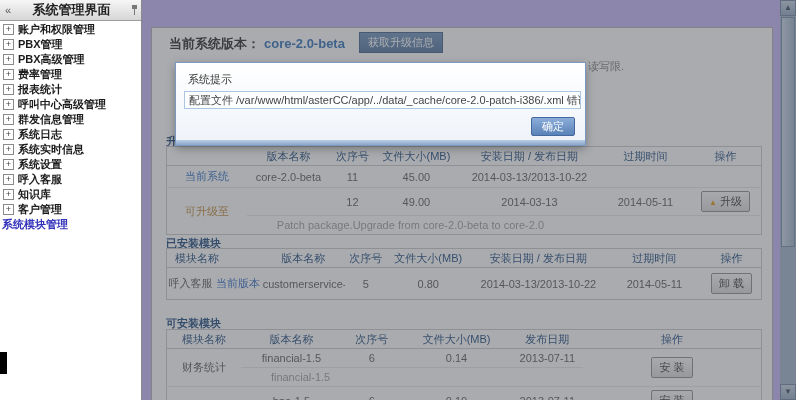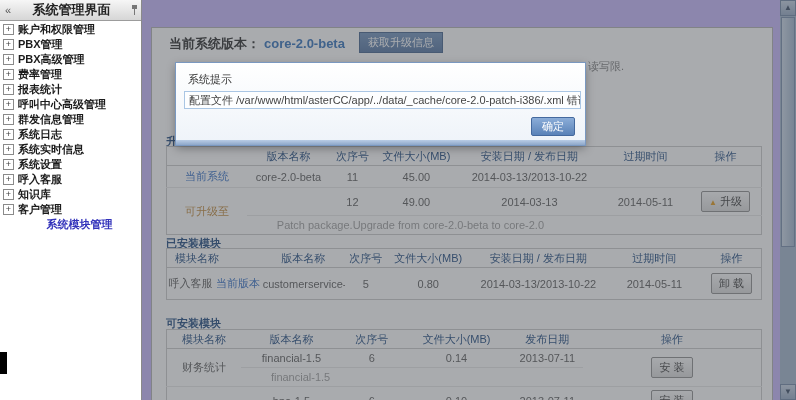--- a/index.html
+++ b/index.html
@@ -15,21 +15,21 @@
   .collapse{width:16px;text-align:center;color:#555;font-size:11px;cursor:pointer;}
   .side-title{flex:1;text-align:center;font-weight:bold;font-size:13px;color:#222;}
   .pin{width:14px;position:relative;height:12px;cursor:pointer;}
   .pin::before{content:"";position:absolute;left:5px;top:1px;width:5px;height:4px;background:#777;}
   .pin::after{content:"";position:absolute;left:7px;top:5px;width:1px;height:6px;background:#777;}
   .menu{position:absolute;left:0;top:22px;width:141px;}
   .side-item{height:15px;line-height:15px;display:flex;align-items:center;padding-left:3px;cursor:pointer;}
   .plus{width:9px;height:9px;border:1px solid #8a8a8a;background:#fff;font-size:9px;line-height:8px;
         text-align:center;color:#444;margin-right:4px;flex:0 0 auto;}
   .side-label{font-size:11px;font-weight:bold;color:#1c1c1c;white-space:nowrap;}
-  .sub-item{height:15px;line-height:15px;display:flex;align-items:center;padding-left:18px;cursor:pointer;justify-content:center;}
+  .sub-item{height:15px;line-height:15px;display:flex;align-items:center;padding-left:2px;cursor:pointer;}
   .sub-sel{font-size:11px;font-weight:bold;color:#3333bb;white-space:nowrap;}
   .logout-icon{width:11px;height:11px;border:1px solid #44618c;background:linear-gradient(#e7eef7,#b9c9de);
                margin-right:3px;flex:0 0 auto;position:relative;}
   .logout-icon::after{content:"";position:absolute;left:2px;top:2px;width:5px;height:5px;background:#44618c;}
   .sub-label{font-size:11px;font-weight:bold;color:#1c1c1c;white-space:nowrap;}
   .artifact{position:absolute;left:0;top:352px;width:7px;height:22px;background:#000;}
 
   
   .main{position:absolute;left:142px;top:0;width:654px;height:400px;background:#c4b5fd;}
   .panel{position:absolute;left:9px;top:27px;width:620px;height:380px;background:#fff;

